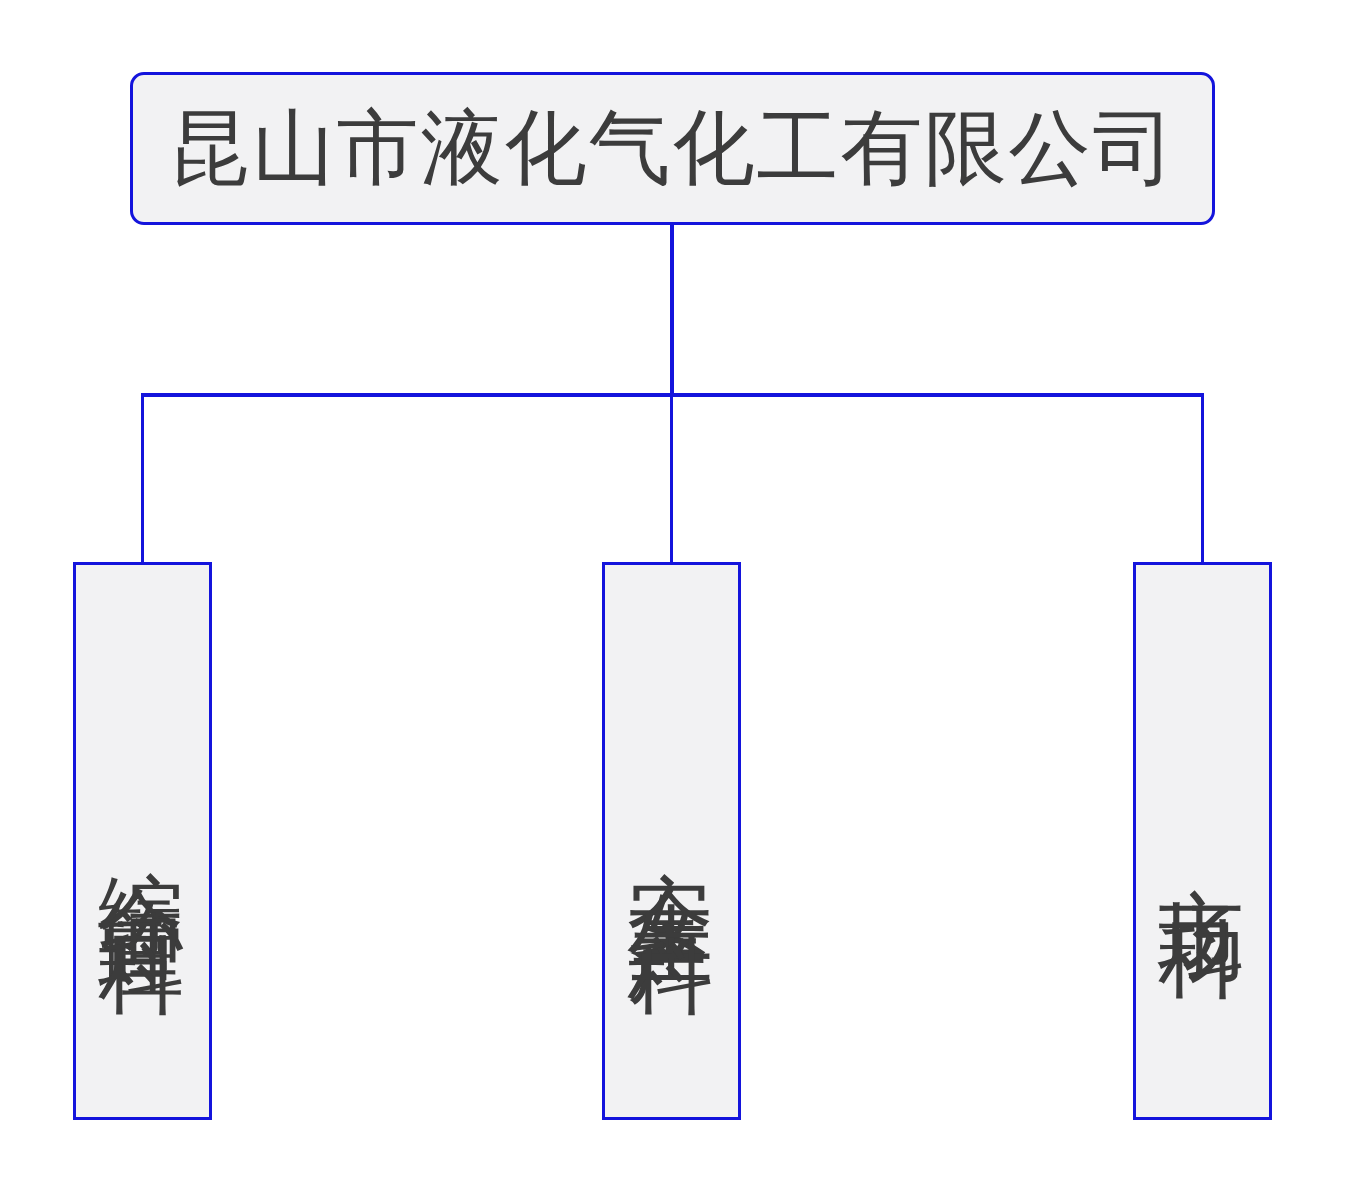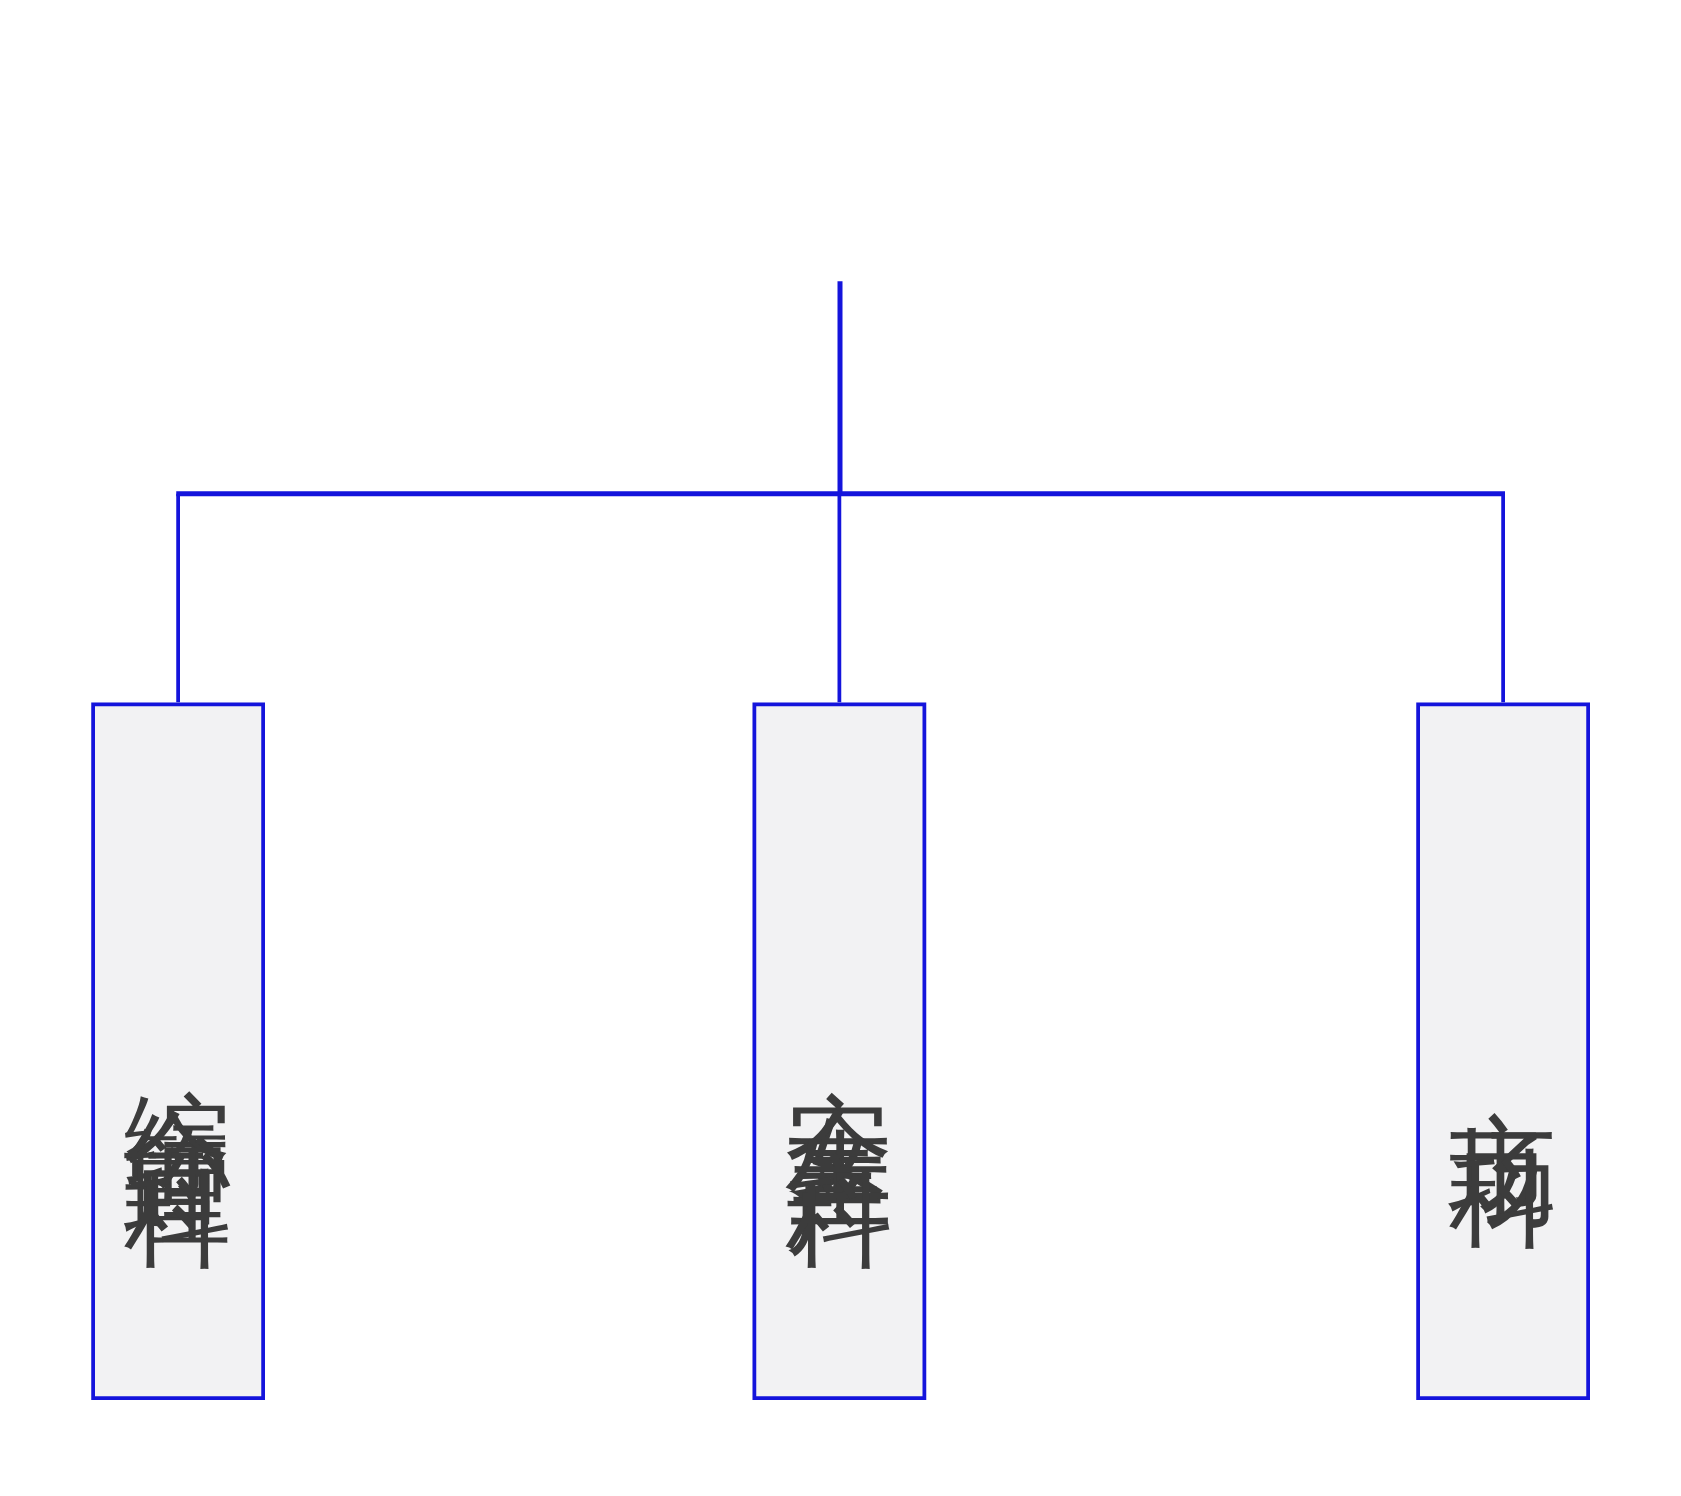--- a/index.html
+++ b/index.html
@@ -65,20 +65,23 @@
 <body>
 
 <div class="canvas">
 
   <div class="line v-root"></div>
   <div class="line h-main"></div>
   <div class="line v-left"></div>
   <div class="line v-mid"></div>
   <div class="line v-right"></div>
 
+  <div class="node root">
+    <span>昆山市液化气化工有限公司</span>
+  </div>
 
   <div class="node dept dept-1">
     <span class="vtext">综合管理科</span>
   </div>
 
   <div class="node dept dept-2">
     <span class="vtext">安全生产科</span>
   </div>
 
   <div class="node dept dept-3">

